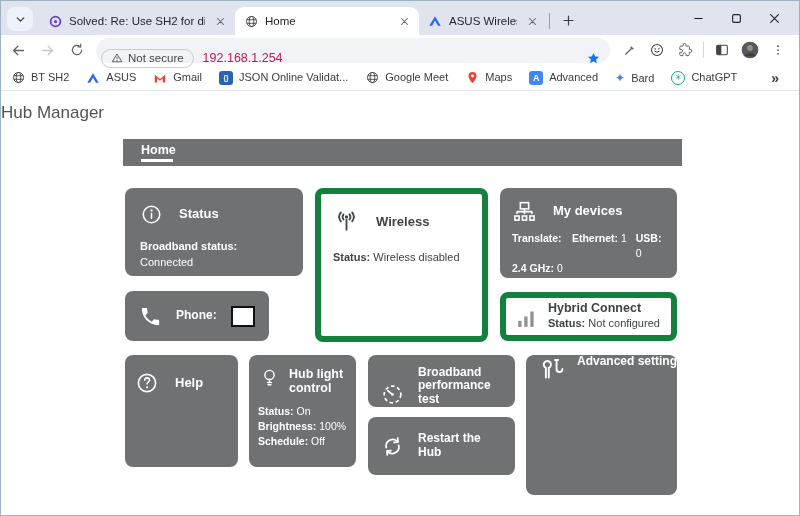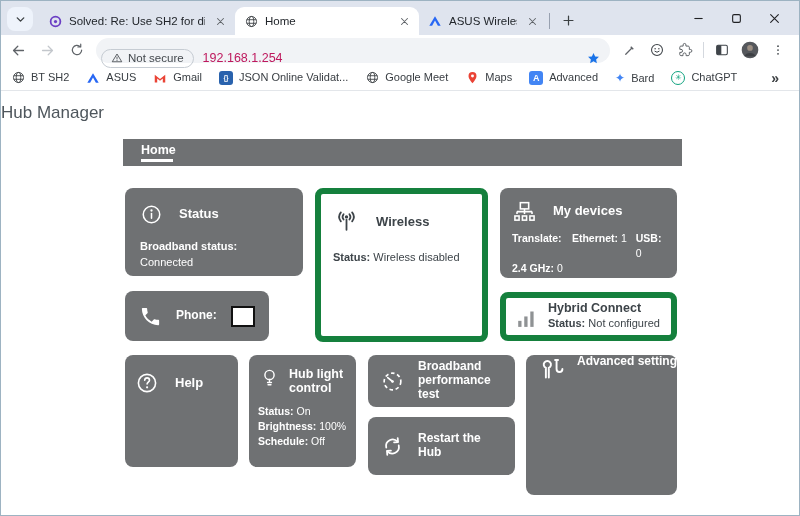--- a/index.html
+++ b/index.html
@@ -67,21 +67,21 @@
   .c-phone { left:124px; top:200px; width:144px; height:50px; display:flex; align-items:center; gap:14px; padding:0 14px; }
   .redacted-box { width:88px; height:21px; background:#fff; border:2px solid #111; }
   .c-hybrid { left:499px; top:201px; width:177px; height:49px; display:flex; align-items:center; gap:10px; padding:8px 10px; }
   .c-hybrid .ctitle { font-size:12.5px; }
   .c-hybrid .cbody { margin-top:1px; }
   .c-help { left:124px; top:264px; width:113px; height:112px; padding:16px 10px; }
   .c-hublight { left:248px; top:264px; width:107px; height:112px; padding:12px 6px 0 9px; }
   .c-hublight .chead { gap:8px; align-items:flex-start; }
   .c-hublight .ctitle { font-size:12.5px; }
   .c-hublight .cbody { margin-top:8px; font-size:10.5px; }
-  .c-bbtest { left:367px; top:264px; width:147px; height:52px; display:flex; align-items:center; gap:13px; padding:0 10px 0 12px; }
+  .c-bbtest { left:367px; top:264px; width:147px; height:52px; display:flex; align-items:flex-end; gap:13px; padding:0 10px 0 12px; }
   .c-restart { left:367px; top:326px; width:147px; height:58px; display:flex; align-items:center; gap:13px; padding:0 10px 0 12px; }
   .c-adv { left:525px; top:264px; width:151px; height:140px; display:flex; align-items:flex-start; gap:12px; padding:0 8px 0 12px; }
   .c-adv .ctitle { font-size:12px; white-space:nowrap; }
   .icon { flex:none; display:flex; align-items:center; justify-content:center; }
 </style>
 </head>
 <body>
 
 <div class="window">
 

